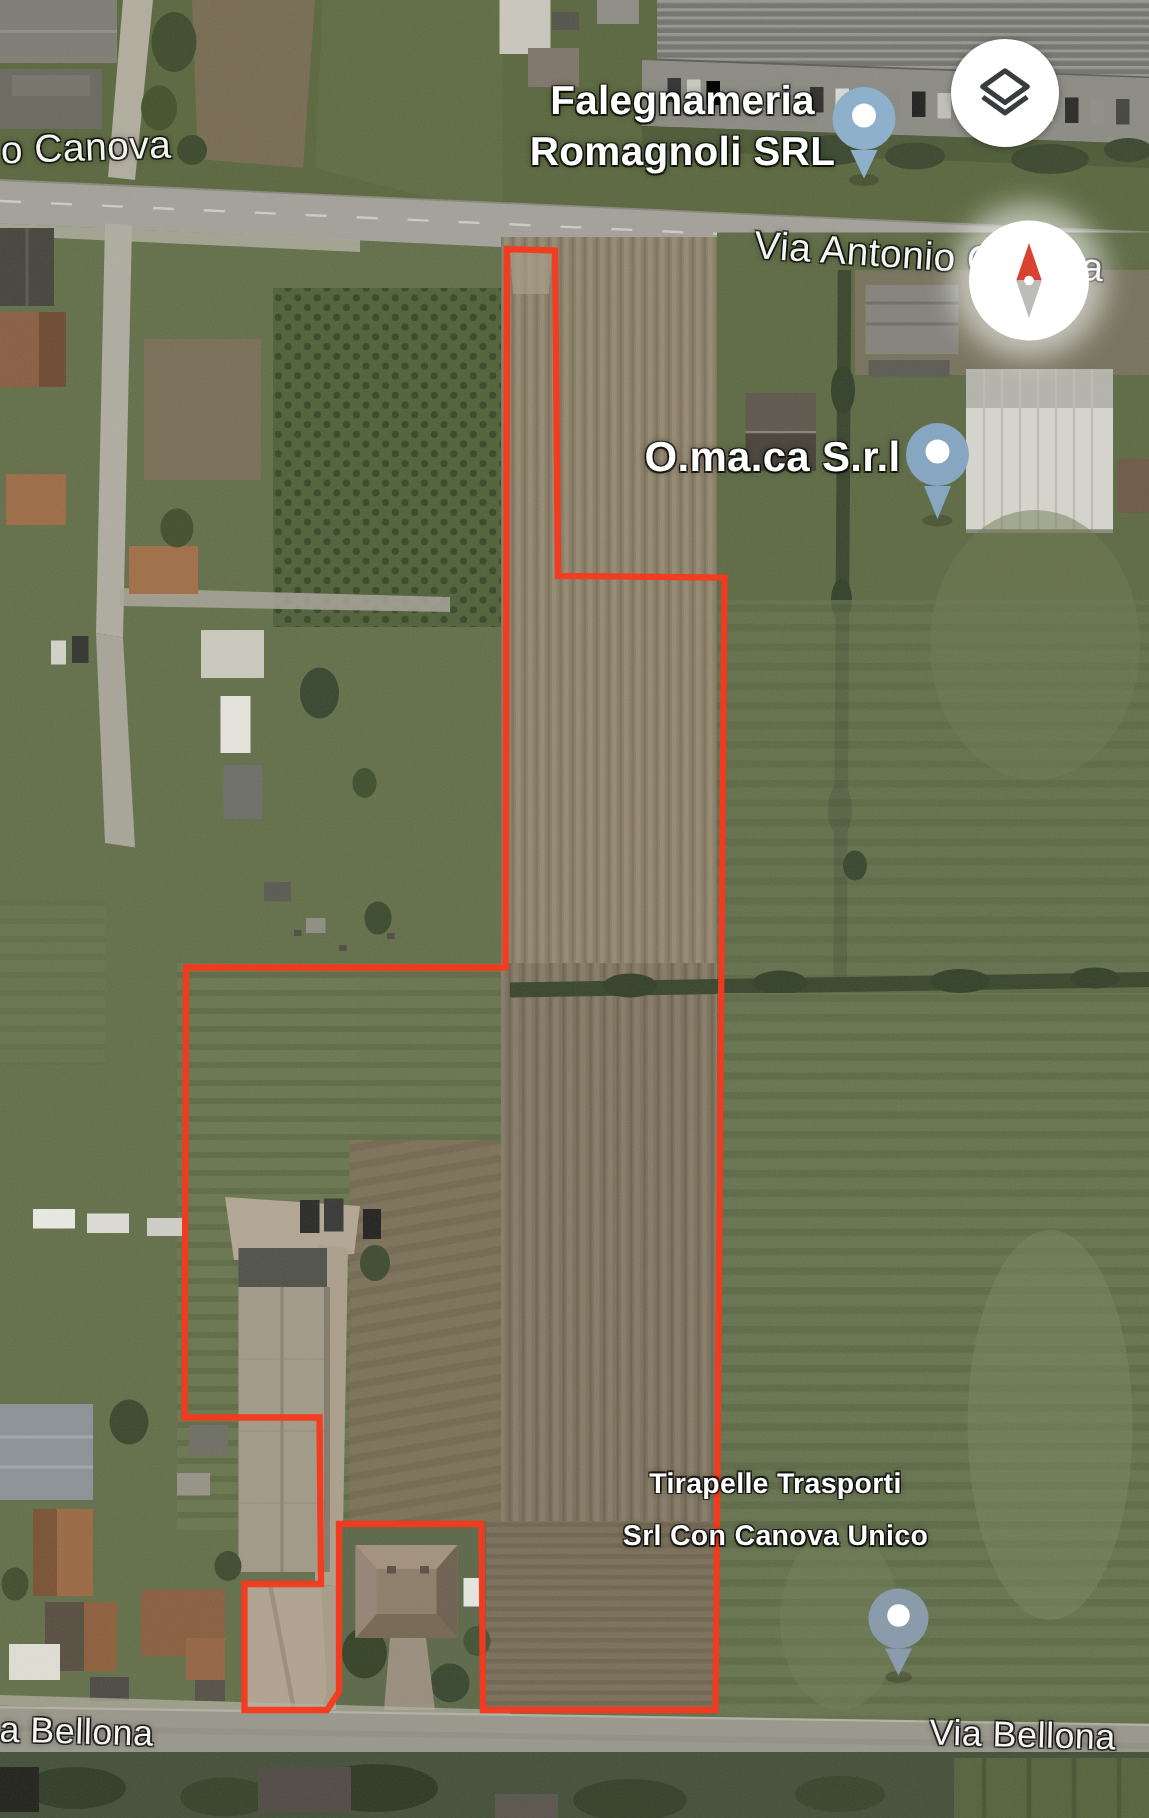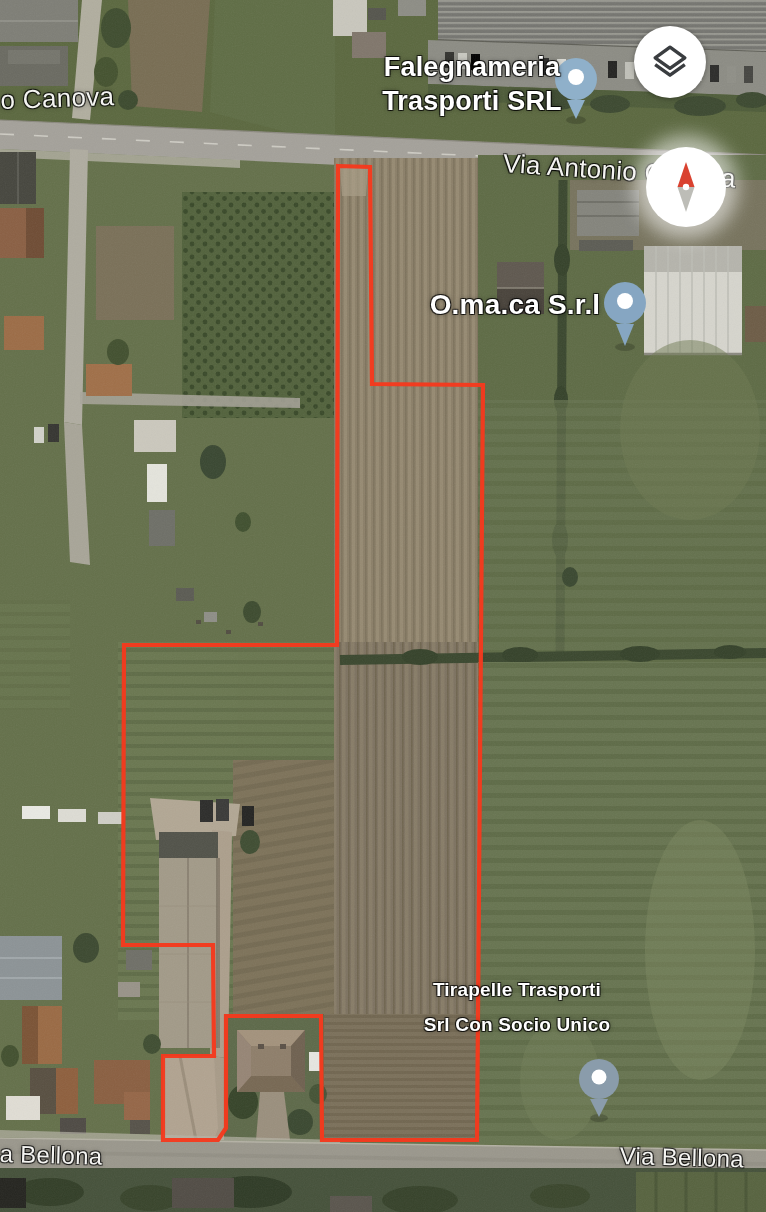--- a/index.html
+++ b/index.html
@@ -326,30 +326,30 @@
       <circle cx="599" cy="1079" r="20" fill="#8a9cab"></circle>
       <circle cx="599" cy="1077" r="7.5" fill="#ffffff"></circle>
     </g>
   </svg>
 
   <div class="map-label road-label" style="left:0px;top:85px;transform:rotate(-2deg);font-size:26px;">o Canova</div>
   <div class="map-label road-label" style="left:504px;top:148px;transform:rotate(3.8deg);font-size:26px;">Via Antonio Canova</div>
   <div class="map-label road-label" style="left:0px;top:1140px;transform:rotate(1.5deg);">a Bellona</div>
   <div class="map-label road-label" style="left:620px;top:1142px;transform:rotate(1.5deg);">Via Bellona</div>
 
-  <div class="map-label place-label pl-falegnameria" style="left:277px;top:50px;width:390px;">
+  <div class="map-label place-label pl-falegnameria" style="left:260px;top:50px;width:390px;">
     <div>Falegnameria</div>
-    <div>Trasporti SRL</div>
+    <div>Romagnoli SRL</div>
   </div>
   <div class="map-label place-label pl-omaca" style="left:330px;top:288px;width:370px;text-align:center;">
     <div>O.ma.ca S.r.l</div>
   </div>
   <div class="map-label place-label pl-tirapelle" style="left:317px;top:972px;width:400px;">
     <div>Tirapelle Trasporti</div>
-    <div>Srl Con Socio Unico</div>
+    <div>Srl Con Canova Unico</div>
   </div>
 
   <div class="circle-btn layers-btn">
     <svg width="36" height="34" viewBox="0 0 34 32">
       <path d="M17 2 L31 12 L17 22 L3 12 Z" fill="none" stroke="#3a3d40" stroke-width="3.2" stroke-linejoin="round"></path>
       <path d="M3 18.5 L17 28.5 L31 18.5" fill="none" stroke="#3a3d40" stroke-width="3.2" stroke-linejoin="round"></path>
     </svg>
   </div>
   <div class="circle-btn compass-btn">
     <svg width="40" height="56" viewBox="0 0 40 56">

